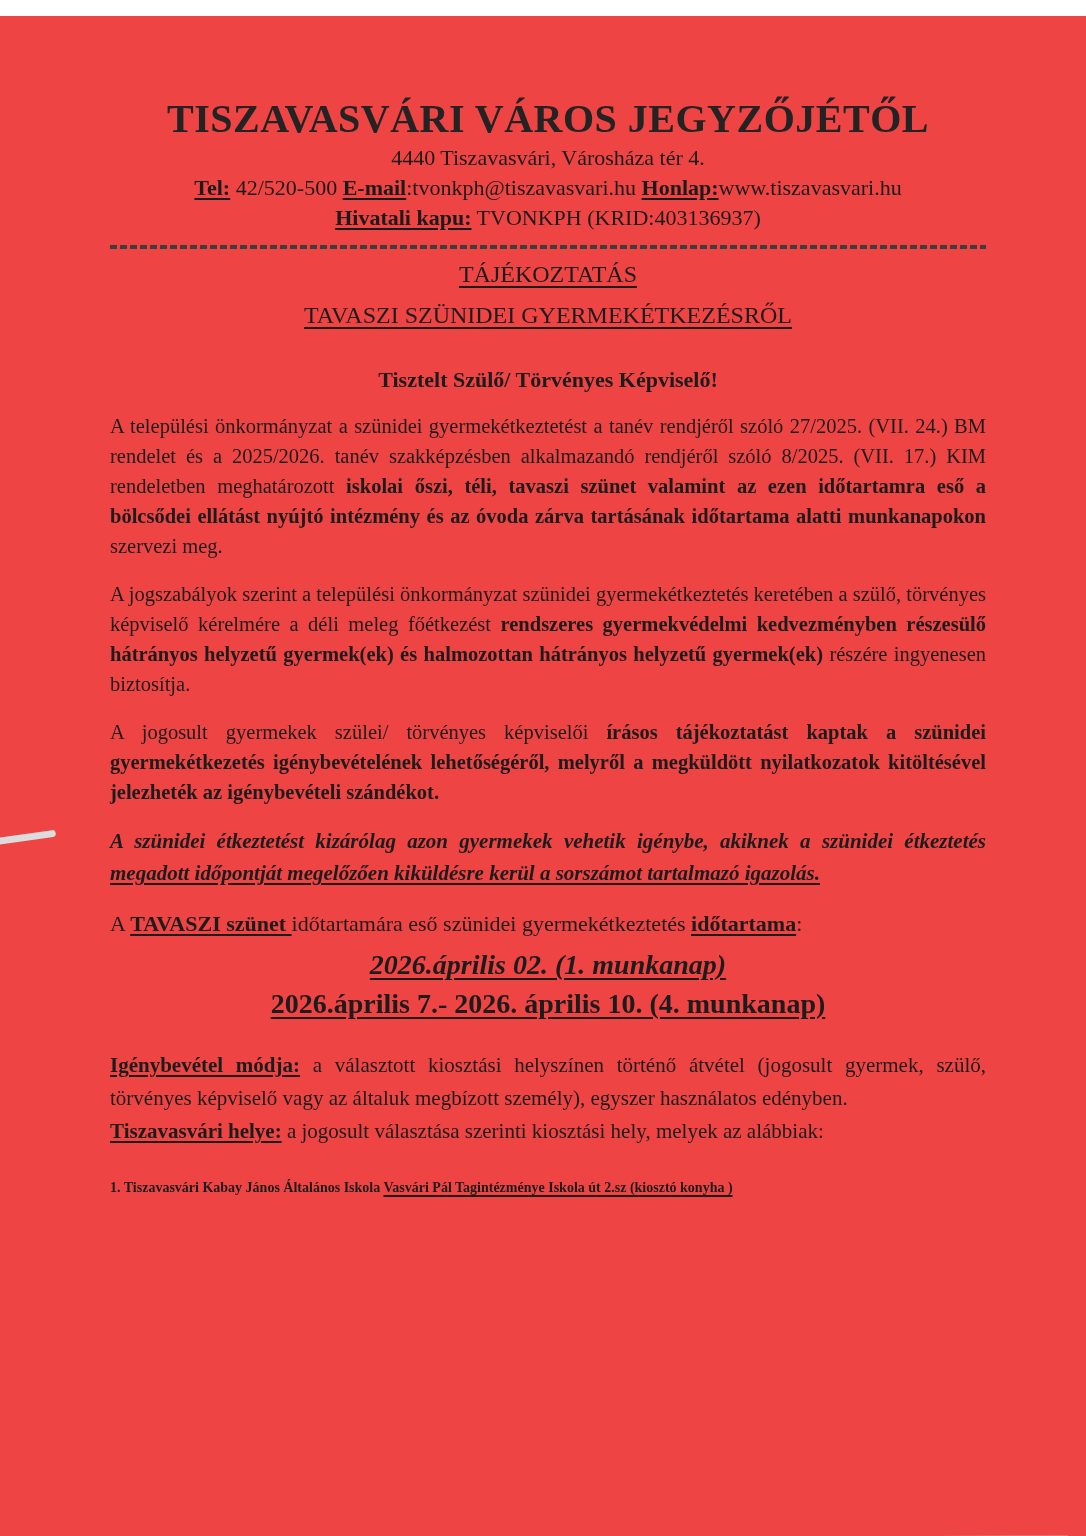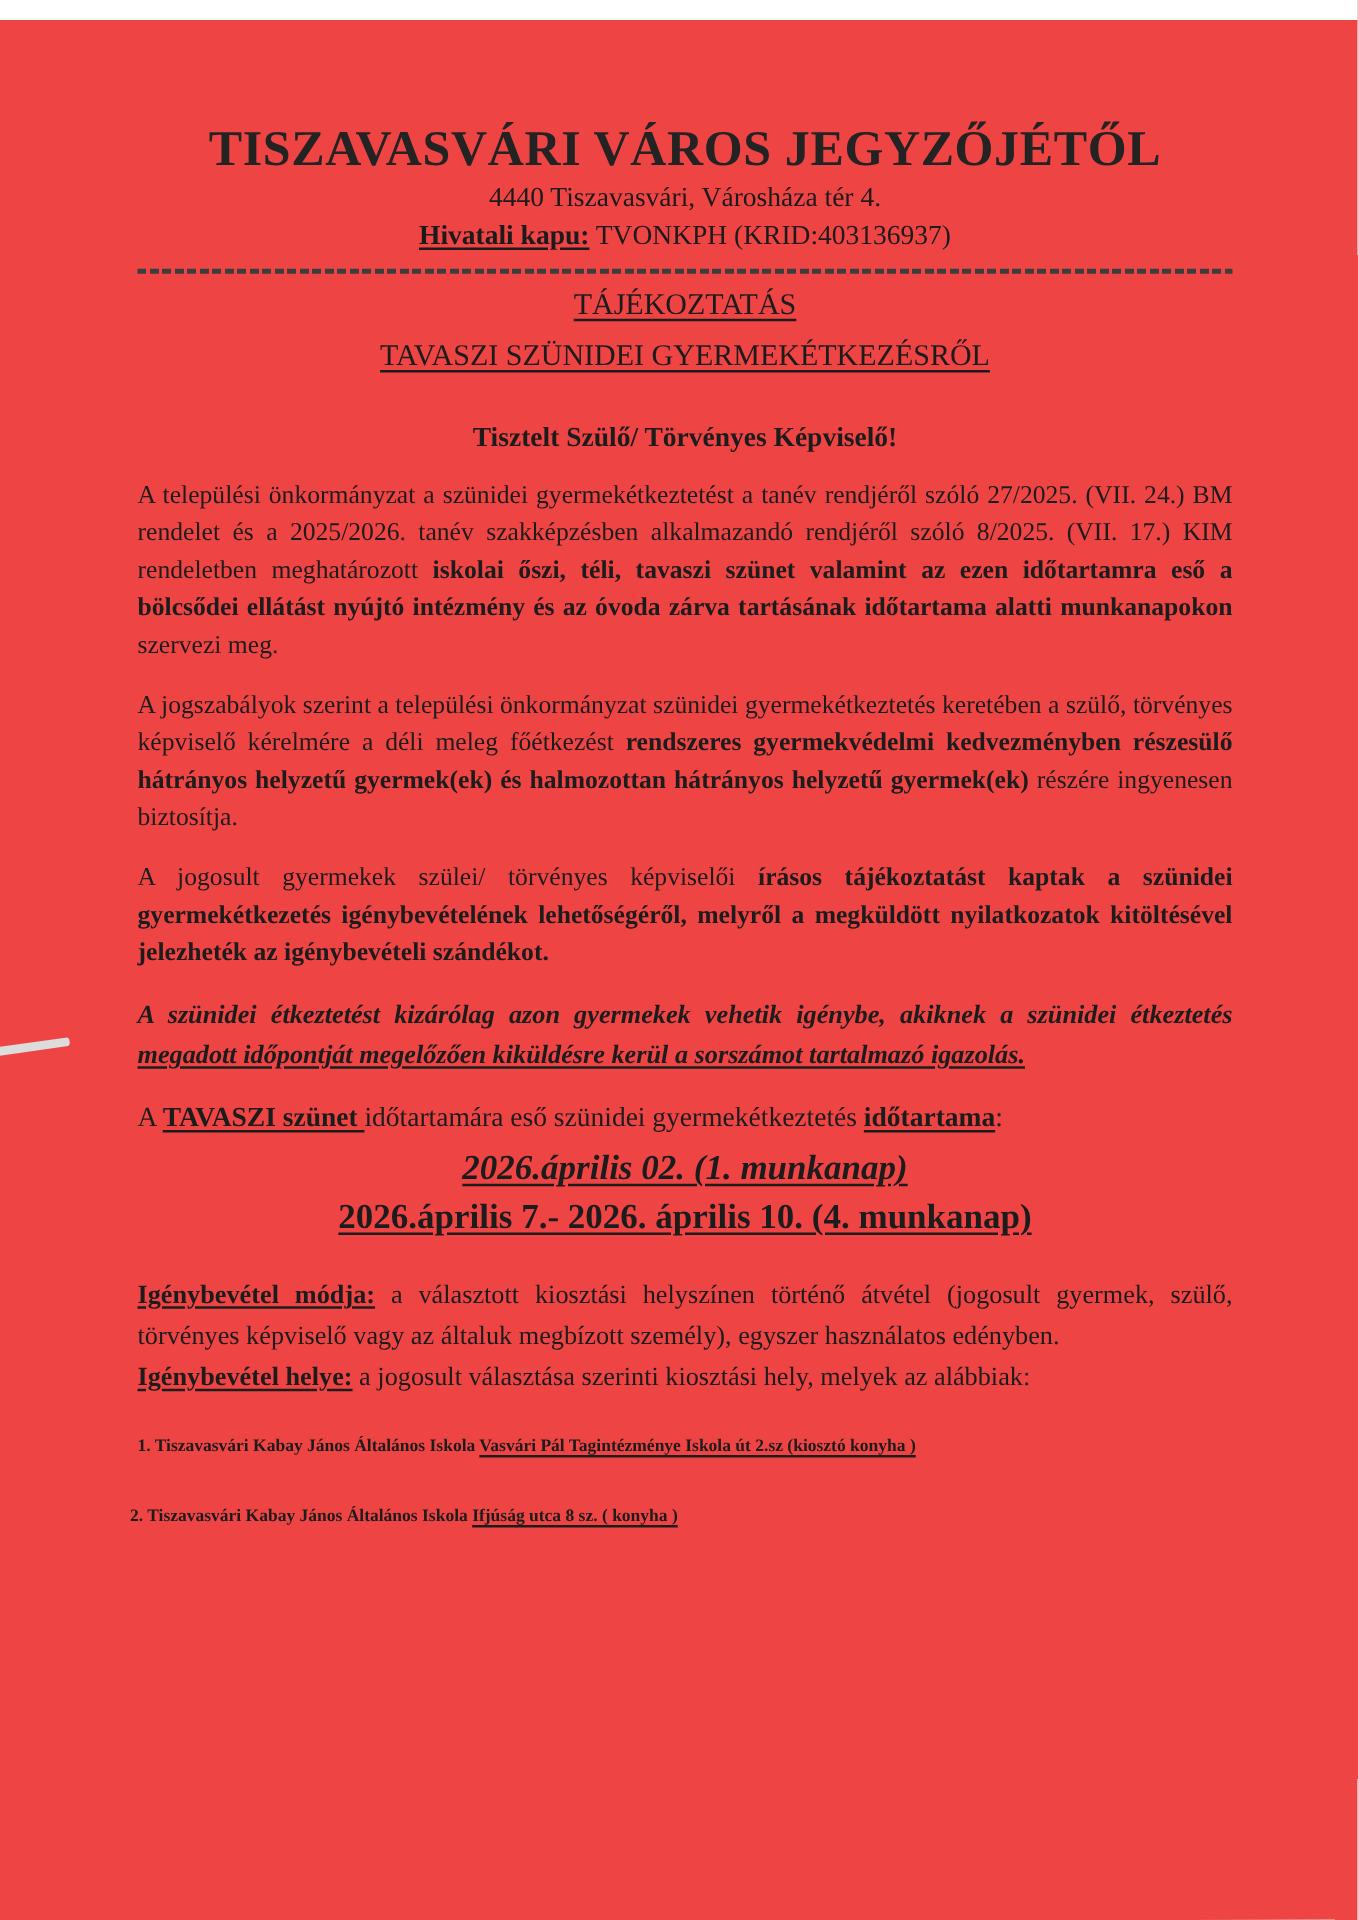--- a/index.html
+++ b/index.html
@@ -119,42 +119,42 @@
     transform: rotate(-0.15deg);
   }
 </style>
 </head>
 <body>
 
 <div class="page">
 
   <h1 class="doc-title">TISZAVASVÁRI VÁROS JEGYZŐJÉTŐL</h1>
   <p class="header-line">4440 Tiszavasvári, Városháza tér 4.</p>
+  <p class="header-line"><span class="b u">Tel:</span><span> 42/520-500 </span><span class="b u">E-mail</span><span>:tvonkph@tiszavasvari.hu </span><span class="b u">Honlap:</span><span>www.tiszavasvari.hu</span></p>
   <p class="header-line"><span class="b u">Hivatali kapu:</span><span> TVONKPH (KRID:403136937)</span></p>
 
   <div class="dashed-divider"></div>
 
   <h2 class="subject-line">TÁJÉKOZTATÁS</h2>
   <h2 class="subject-line">TAVASZI SZÜNIDEI GYERMEKÉTKEZÉSRŐL</h2>
 
   <p class="salutation">Tisztelt Szülő/ Törvényes Képviselő!</p>
 
   <p class="body-par"><span>A települési önkormányzat a szünidei gyermekétkeztetést a tanév rendjéről szóló 27/2025. (VII. 24.) BM rendelet és a 2025/2026. tanév szakképzésben alkalmazandó rendjéről szóló 8/2025. (VII. 17.) KIM rendeletben meghatározott </span><span class="b">iskolai őszi, téli, tavaszi szünet valamint az ezen időtartamra eső a bölcsődei ellátást nyújtó intézmény és az óvoda zárva tartásának időtartama alatti munkanapokon </span><span>szervezi meg.</span></p>
   <p class="body-par"><span>A jogszabályok szerint a települési önkormányzat szünidei gyermekétkeztetés keretében a szülő, törvényes képviselő kérelmére a déli meleg főétkezést </span><span class="b">rendszeres gyermekvédelmi kedvezményben részesülő hátrányos helyzetű gyermek(ek) és halmozottan hátrányos helyzetű gyermek(ek) </span><span>részére ingyenesen biztosítja.</span></p>
   <p class="body-par"><span>A jogosult gyermekek szülei/ törvényes képviselői </span><span class="b">írásos tájékoztatást kaptak a szünidei gyermekétkezetés igénybevételének lehetőségéről, melyről a megküldött nyilatkozatok kitöltésével jelezheték az igénybevételi szándékot.</span></p>
   <p class="emph-par"><span class="b">A szünidei étkeztetést kizárólag azon gyermekek vehetik igénybe, akiknek a szünidei étkeztetés </span><span class="b u">megadott időpontját megelőzően kiküldésre kerül a sorszámot tartalmazó igazolás.</span></p>
 
   <p class="period-intro"><span>A </span><span class="b u">TAVASZI szünet </span><span>időtartamára eső szünidei gyermekétkeztetés </span><span class="b u">időtartama</span><span>:</span></p>
   <p class="date-line first">2026.április 02. (1. munkanap)</p>
   <p class="date-line">2026.április 7.- 2026. április 10. (4. munkanap)</p>
 
   <div class="usage-block">
     <p class="usage-par"><span class="b u">Igénybevétel módja:</span><span> a választott kiosztási helyszínen történő átvétel (jogosult gyermek, szülő, törvényes képviselő vagy az általuk megbízott személy), egyszer használatos edényben.</span></p>
-    <p class="usage-par"><span class="b u">Igénybevétel helye:</span><span> a jogosult választása szerinti kiosztási hely, melyek az alábbiak:</span></p>
+    <p class="usage-par"><span class="b u">Tiszavasvári helye:</span><span> a jogosult választása szerinti kiosztási hely, melyek az alábbiak:</span></p>
   </div>
 
   <p class="location-par first"><span class="b">1. Tiszavasvári Kabay János Általános  Iskola </span><span class="b u">Vasvári Pál  Tagintézménye Iskola út 2.sz (kiosztó konyha )</span></p>
-  <p class="location-par second"><span class="b">2. Tiszavasvári Kabay János Általános Iskola </span><span class="b u">Ifjúság utca 8 sz. ( konyha )</span></p>
 
   <div class="artifact-streak"></div>
   <div class="artifact-bottom-bar"></div>
 
 </div>
 
 </body></html>

